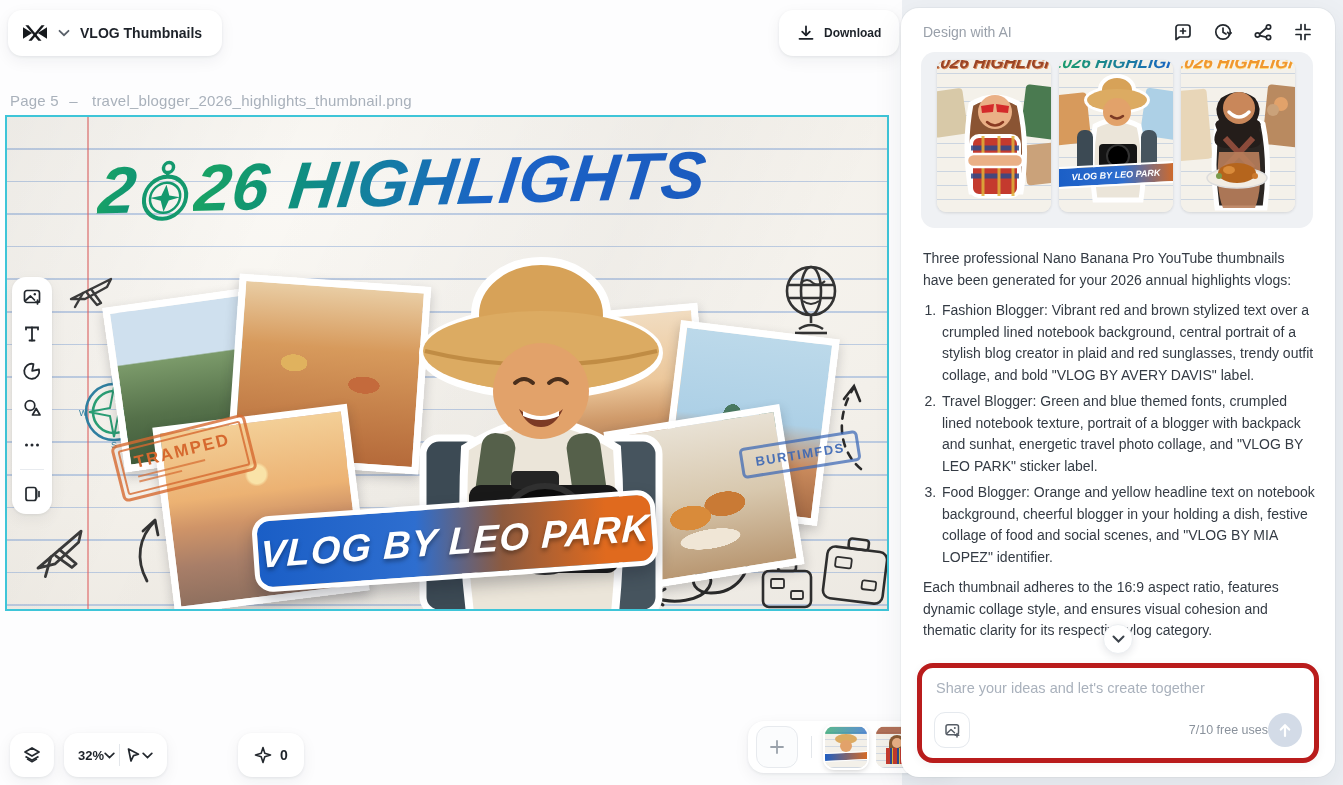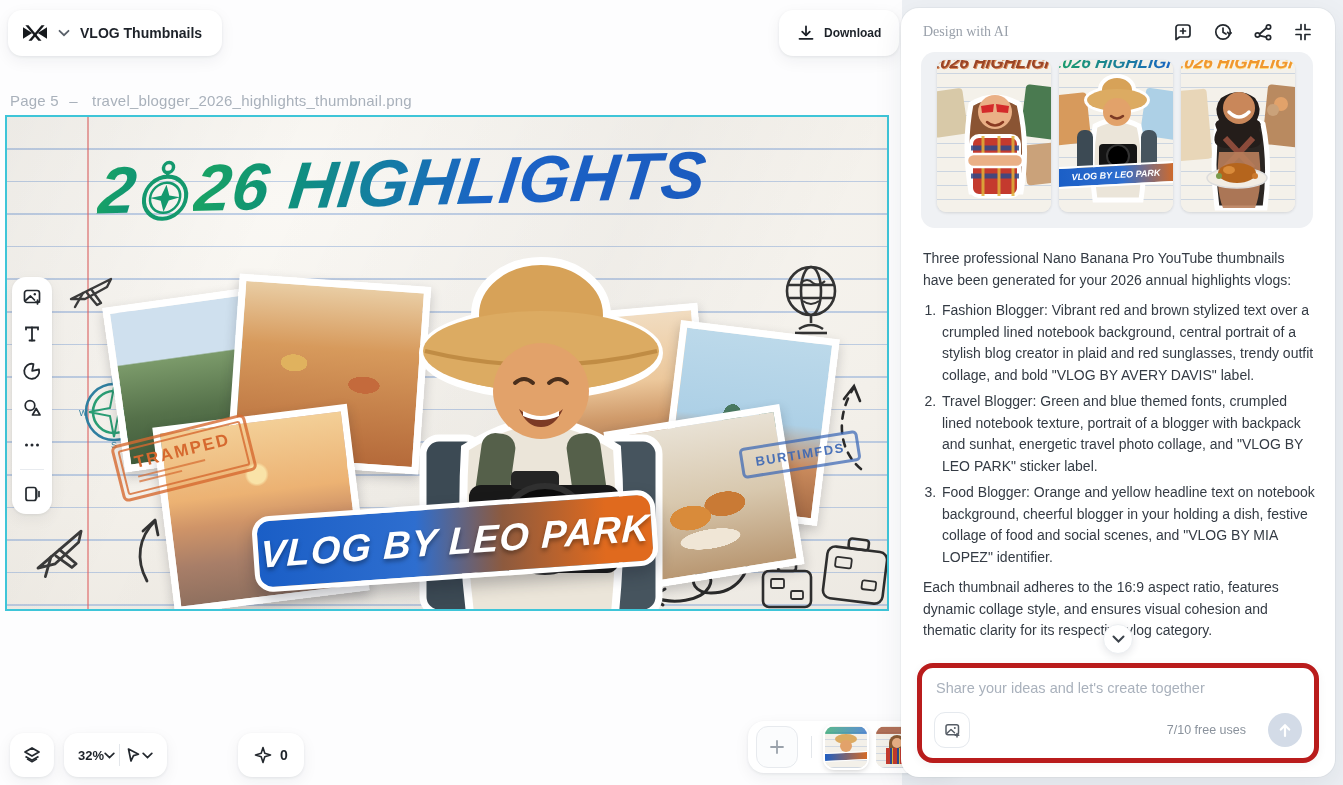--- a/index.html
+++ b/index.html
@@ -65,21 +65,21 @@
   .credits-pill .cv { font-size:14px; font-weight:700; color:#1d2229; }
 
   .page-strip { position:absolute; left:748px; top:721px; height:52px; width:210px; display:flex; align-items:center; gap:9px; padding:0 8px; border-radius:16px; z-index:5; }
   .add-page { width:42px; height:42px; border-radius:12px; border:1px solid #e7eaee; background:#fbfcfd; display:flex; align-items:center; justify-content:center; cursor:pointer; }
   .strip-thumb { width:42px; height:42px; border-radius:9px; overflow:hidden; position:relative; background:#f1eee8; flex:0 0 auto; cursor:pointer; }
   .strip-thumb.sel { outline:2px solid #fff; box-shadow:0 2px 6px rgba(0,0,0,.25); }
 
   
   .ai-panel { position:absolute; left:901px; top:8px; width:434px; height:769px; background:#fff; border-radius:18px;
       box-shadow:0 0 0 1px rgba(30,40,60,.04), 0 10px 30px rgba(30,40,60,.08); z-index:20; }
-  .ai-head { position:absolute; left:0; top:0; right:0; height:48px; display:flex; align-items:center; padding:12px 22px;font-family:Liberation Serif, serif; }
+  .ai-head { position:absolute; left:0; top:0; right:0; height:48px; display:flex; align-items:center; padding:12px 22px; }
   .ai-title { font-size:14px; color:#99a0aa; flex:1; }
   .ai-head .hic { width:20px; height:20px; margin-left:20px; cursor:pointer; display:flex; align-items:center; justify-content:center; }
 
   .thumbs-card { position:absolute; left:20px; top:44px; width:392px; height:176px; background:#eff1f4; border-radius:14px; padding:0 16px; display:flex; gap:8px; align-items:flex-end; overflow:hidden; }
   .gen-thumb { width:114px; height:152px; border-radius:9px; overflow:hidden; position:relative; background:#f2efe9; margin-bottom:16px; cursor:pointer; box-shadow:0 1px 3px rgba(0,0,0,.12); }
   .gen-thumb .paper { position:absolute; inset:0; background:repeating-linear-gradient(180deg, transparent 0 13px, rgba(130,160,205,.35) 13px 14px), #f4f1ea; }
   .mini-headline { position:absolute; top:-7px; left:-6px; right:-6px; font-weight:900; font-style:italic; font-size:17px; white-space:nowrap; transform:skewX(-8deg); letter-spacing:0; }
   .h-fashion { color:#9a4527; text-shadow:1px 1px 0 #d98a5a; }
   .h-travel { background:linear-gradient(90deg,#1aa066,#1b63c7); -webkit-background-clip:text; background-clip:text; color:transparent; }
   .h-food { color:#ef9730; text-shadow:0 1px 0 #ffd978, 0 0 2px #fff; }
@@ -92,21 +92,21 @@
   .ai-msg li { margin-bottom:5px; padding-left:2px; }
 
   .scroll-chevron { position:absolute; left:50%; transform:translateX(-50%); bottom:123px; width:30px; height:30px; border-radius:50%;
       background:#fff; border:1px solid #eceff2; box-shadow:0 2px 8px rgba(30,40,60,.12); display:flex; align-items:center; justify-content:center; cursor:pointer; }
 
   .chat-card { position:absolute; left:16px; right:16px; bottom:14px; height:100px; border:5px solid #b91c1c; border-radius:16px; background:#fff; box-shadow:0 2px 10px rgba(30,40,60,.05); }
   .chat-input { position:absolute; left:14px; top:12px; right:14px; height:24px; border:none; outline:none; resize:none; font-family:inherit; font-size:14.5px; color:#30363e; background:transparent; }
   .chat-input::placeholder { color:#a9b1bc; }
   .chat-foot { position:absolute; left:12px; right:12px; bottom:10px; height:36px; display:flex; align-items:center; }
   .img-add-btn { width:36px; height:36px; border:1px solid #e5e9ee; border-radius:11px; background:#fff; display:flex; align-items:center; justify-content:center; cursor:pointer; }
-  .usage { margin-left:auto; font-size:12.5px; color:#8a929c; margin-right:22px; }
+  .usage { margin-left:auto; font-size:12.5px; color:#8a929c; margin-right:0; }
   .send-btn { width:34px; height:34px; border-radius:50%; background:#d3dbe7; display:flex; align-items:center; justify-content:center; cursor:pointer; }
 
   svg { display:block; }
 </style>
 </head>
 <body>
 
 <div class="workspace">
 
   <div class="pill doc-pill">

